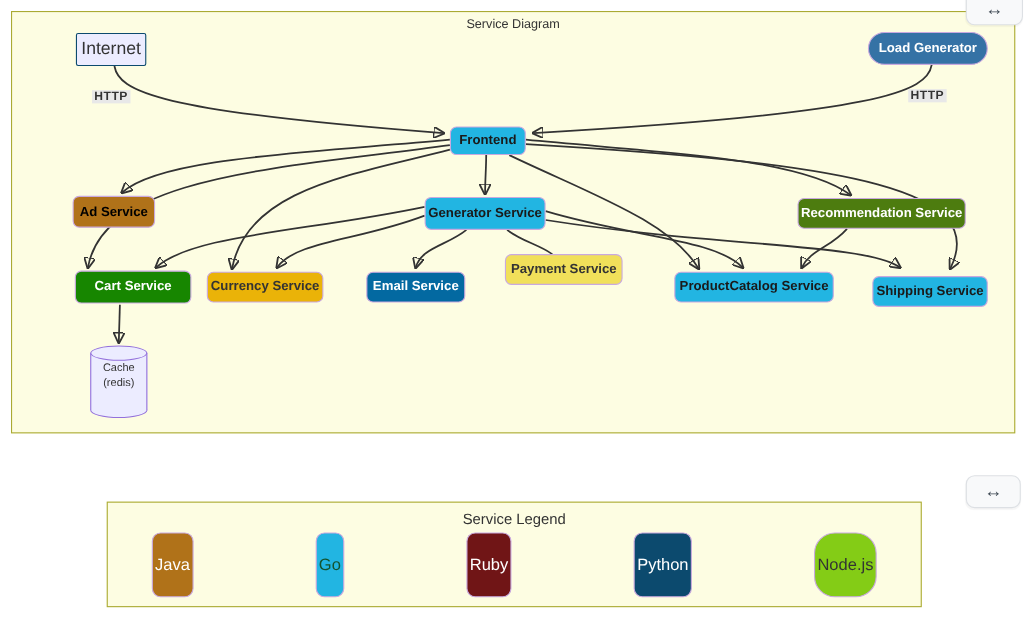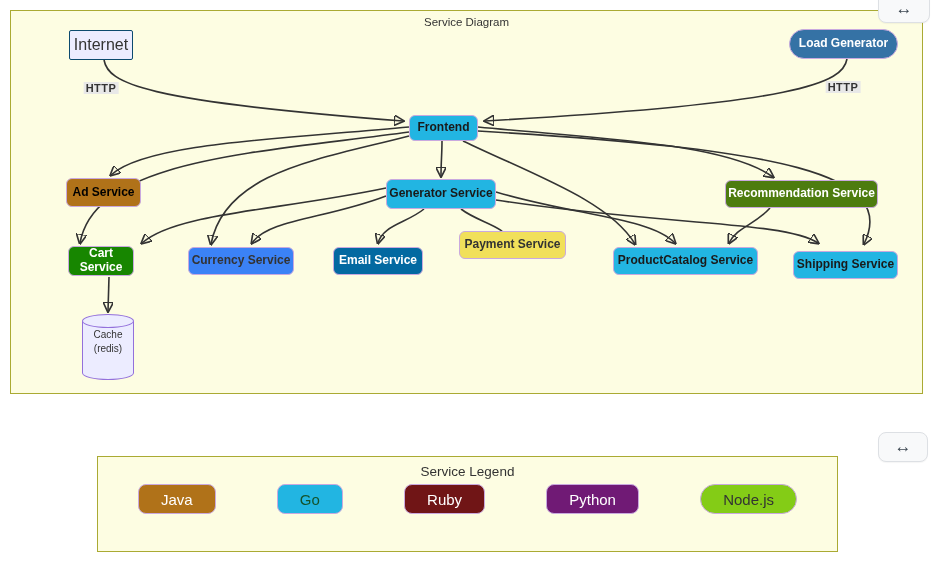--- a/index.html
+++ b/index.html
@@ -32,22 +32,22 @@
   .cyl .cyl-bot { position: absolute; left: 0; right: 0; bottom: 0; height: 14px; background: #ececff;
                   border: 1px solid #9370db; border-radius: 50%; box-sizing: border-box; }
   .cyl .cyl-label { position: absolute; left: 0; right: 0; top: 14px; z-index: 3; text-align: center;
                     color: #333333; line-height: 1.35; }
 
   .edge-label { position: absolute; transform: translate(-50%, -50%); background: #e8e8e8;
                 color: #333333; font-size: 11px; font-weight: 600; padding: 0 2px; letter-spacing: 0.5px; }
 
   .legend-items { position: absolute; left: 0; right: 0; top: 27px; height: 43px;
                   display: flex; justify-content: space-between; padding: 0 40px; }
-  .legend-chip { height: 30px; display: flex; align-items: center; justify-content: center;
-                 padding: 0 22px; box-sizing: border-box; border: 1.5px solid #c9a9df;
+  .legend-chip { height: 59px; display: flex; align-items: center; justify-content: center;
+                 padding: 0 2px; box-sizing: border-box; border: 1.5px solid #c9a9df;
                  border-radius: 8px; font-size: 15px; }
 
   .expand-btn { position: absolute; width: 52px; height: 36px; background: #f8f9fa;
                 border: 1px solid #dde0e4; border-radius: 8px; cursor: pointer;
                 display: flex; align-items: center; justify-content: center;
                 font-size: 17px; color: #3d4852; box-shadow: 0 1px 1px rgba(0,0,0,0.04); }
   .expand-btn.top { left: 878px; top: -13px; align-items: flex-end; padding-bottom: 3px; box-sizing: border-box; }
   .expand-btn.mid { left: 878px; top: 432px; height: 30px; width: 50px; }
 </style>
 </head>
@@ -116,22 +116,22 @@
     </svg>
 
     <div class="panel-title">Service Diagram</div>
     <div id="diagram-nodes">
         <div class="node plain" style="background: rgb(236, 236, 255); color: rgb(51, 51, 51); left: 58px; top: 19px; width: 64px; height: 30px; position: absolute;">Internet</div>
         <div class="node stadium" style="background: rgb(53, 114, 165); color: rgb(255, 255, 255); left: 778px; top: 18px; width: 109px; height: 30px; position: absolute;">Load Generator</div>
         <div class="node" style="background: rgb(34, 181, 226); color: rgb(26, 26, 26); left: 398px; top: 104px; width: 69px; height: 26px; position: absolute;">Frontend</div>
         <div class="node" style="background: rgb(176, 114, 25); color: #000000; left: 55px; top: 167px; width: 75px; height: 29px; position: absolute;">Ad Service</div>
         <div class="node" style="background: rgb(34, 181, 226); color: rgb(26, 26, 26); left: 375px; top: 168px; width: 110px; height: 30px; position: absolute;">Generator Service</div>
         <div class="node" style="background: #4d7c0f; color: rgb(255, 255, 255); left: 686px; top: 169px; width: 153px; height: 28px; position: absolute; margin-left: 28px;">Recommendation Service</div>
-        <div class="node" style="background: rgb(23, 134, 0); color: rgb(255, 255, 255); left: 57px; top: 235px; width: 66px; height: 30px; position: absolute;">Cart Service</div>
-        <div class="node" style="background: #3b82f6; color: rgb(51, 51, 51); left: 177px; top: 236px; width: 106px; height: 28px; position: absolute;">Currency Service</div>
+        <div class="node" style="background: rgb(23, 134, 0); color: rgb(255, 255, 255); left: 57px; top: 235px; width: 106px; height: 30px; position: absolute;">Cart Service</div>
+        <div class="node" style="background: #eab308; color: rgb(51, 51, 51); left: 177px; top: 236px; width: 106px; height: 28px; position: absolute;">Currency Service</div>
         <div class="node" style="background: #0369a1; color: rgb(255, 255, 255); left: 322px; top: 236px; width: 90px; height: 28px; position: absolute;">Email Service</div>
         <div class="node" style="background: rgb(241, 224, 90); color: rgb(51, 51, 51); left: 448px; top: 220px; width: 107px; height: 28px; position: absolute;">Payment Service</div>
         <div class="node" style="background: rgb(34, 181, 226); color: rgb(26, 26, 26); left: 602px; top: 236px; width: 145px; height: 28px; position: absolute;">ProductCatalog Service</div>
         <div class="node" style="background: rgb(34, 181, 226); color: rgb(26, 26, 26); left: 782px; top: 240px; width: 105px; height: 28px; position: absolute;">Shipping Service</div>
         <div class="cyl" style="left: 71px; top: 303px; width: 52px; height: 66px; position: absolute;">
           <div class="cyl-bot"></div>
           <div class="cyl-body"></div>
           <div class="cyl-top"></div>
           <div class="cyl-label">
             <div>Cache</div>
@@ -151,18 +151,18 @@
   <button class="expand-btn mid">
     <span>↔</span>
   </button>
 
   <div class="panel legend-panel">
     <div class="panel-title legend-title">Service Legend</div>
     <div class="legend-items" id="legend-items">
         <div class="legend-chip" style="background: rgb(176, 114, 25); color: rgb(255, 255, 255);">Java</div>
         <div class="legend-chip" style="background: rgb(34, 181, 226); color: #14532d;">Go</div>
         <div class="legend-chip" style="background: rgb(112, 21, 22); color: rgb(255, 255, 255);">Ruby</div>
-        <div class="legend-chip" style="background: #701a75; color: rgb(255, 255, 255);">Python</div>
+        <div class="legend-chip" style="background: #0c4a6e; color: rgb(255, 255, 255);">Python</div>
         <div class="legend-chip" style="background: #84cc16; color: rgb(51, 51, 51); border-radius: 19px;">Node.js</div>
       </div>
   </div>
 
 </div>
 
 </body></html>

